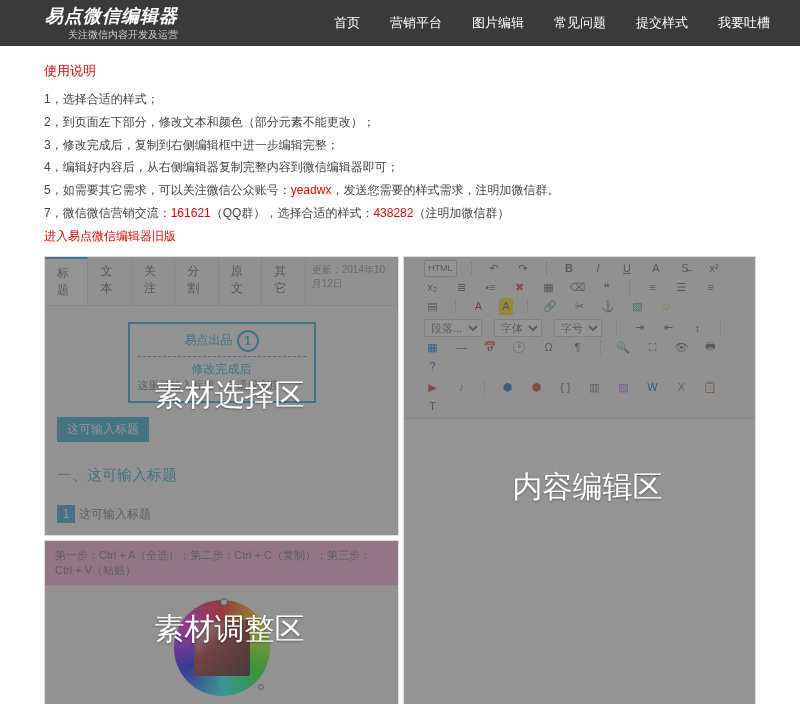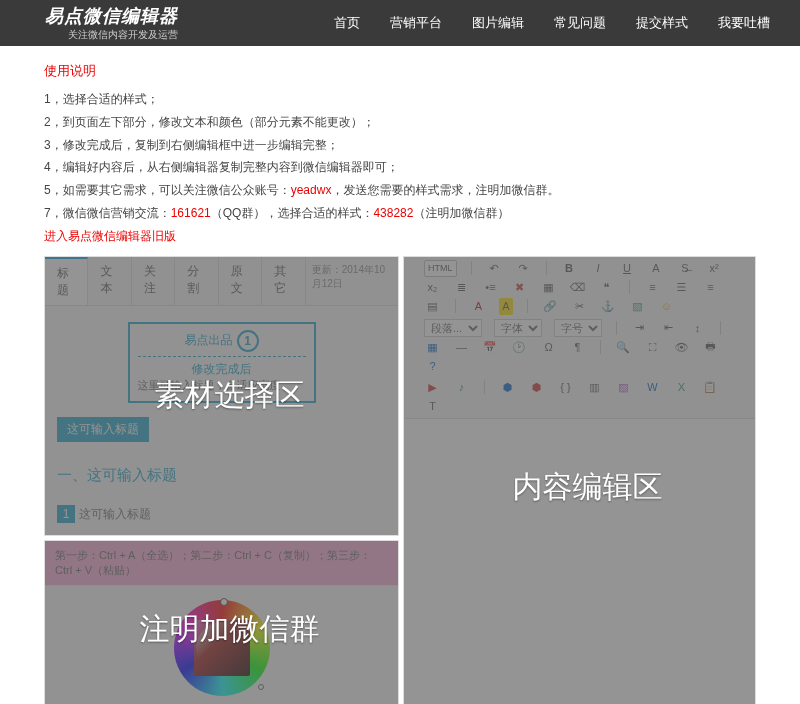--- a/index.html
+++ b/index.html
@@ -126,21 +126,21 @@
 
     <div class="panel adjust-panel">
       <div class="adjust-bar">第一步：Ctrl + A（全选）；第二步：Ctrl + C（复制）；第三步：Ctrl + V（粘贴）</div>
       <div class="color-wheel">
         <div class="wheel-inner"></div>
         <div class="color-center"></div>
         <div class="wheel-dot"></div>
         <div class="wheel-dot2"></div>
       </div>
       <div class="overlay">
-          <span class="overlay-text">注明加微信群</span>
+          <span class="overlay-text">素材调整区</span>
         </div>
     </div>
   </div>
 
   <div class="right-col">
     <div class="panel editor-panel">
       <div class="toolbar">
         <span class="tbtn" style="width:auto;padding:0 3px;font-size:9px;border:1px solid #bbb;background:#fff;">HTML</span>
         <span class="sep"></span>
         <span class="tbtn">↶</span>

